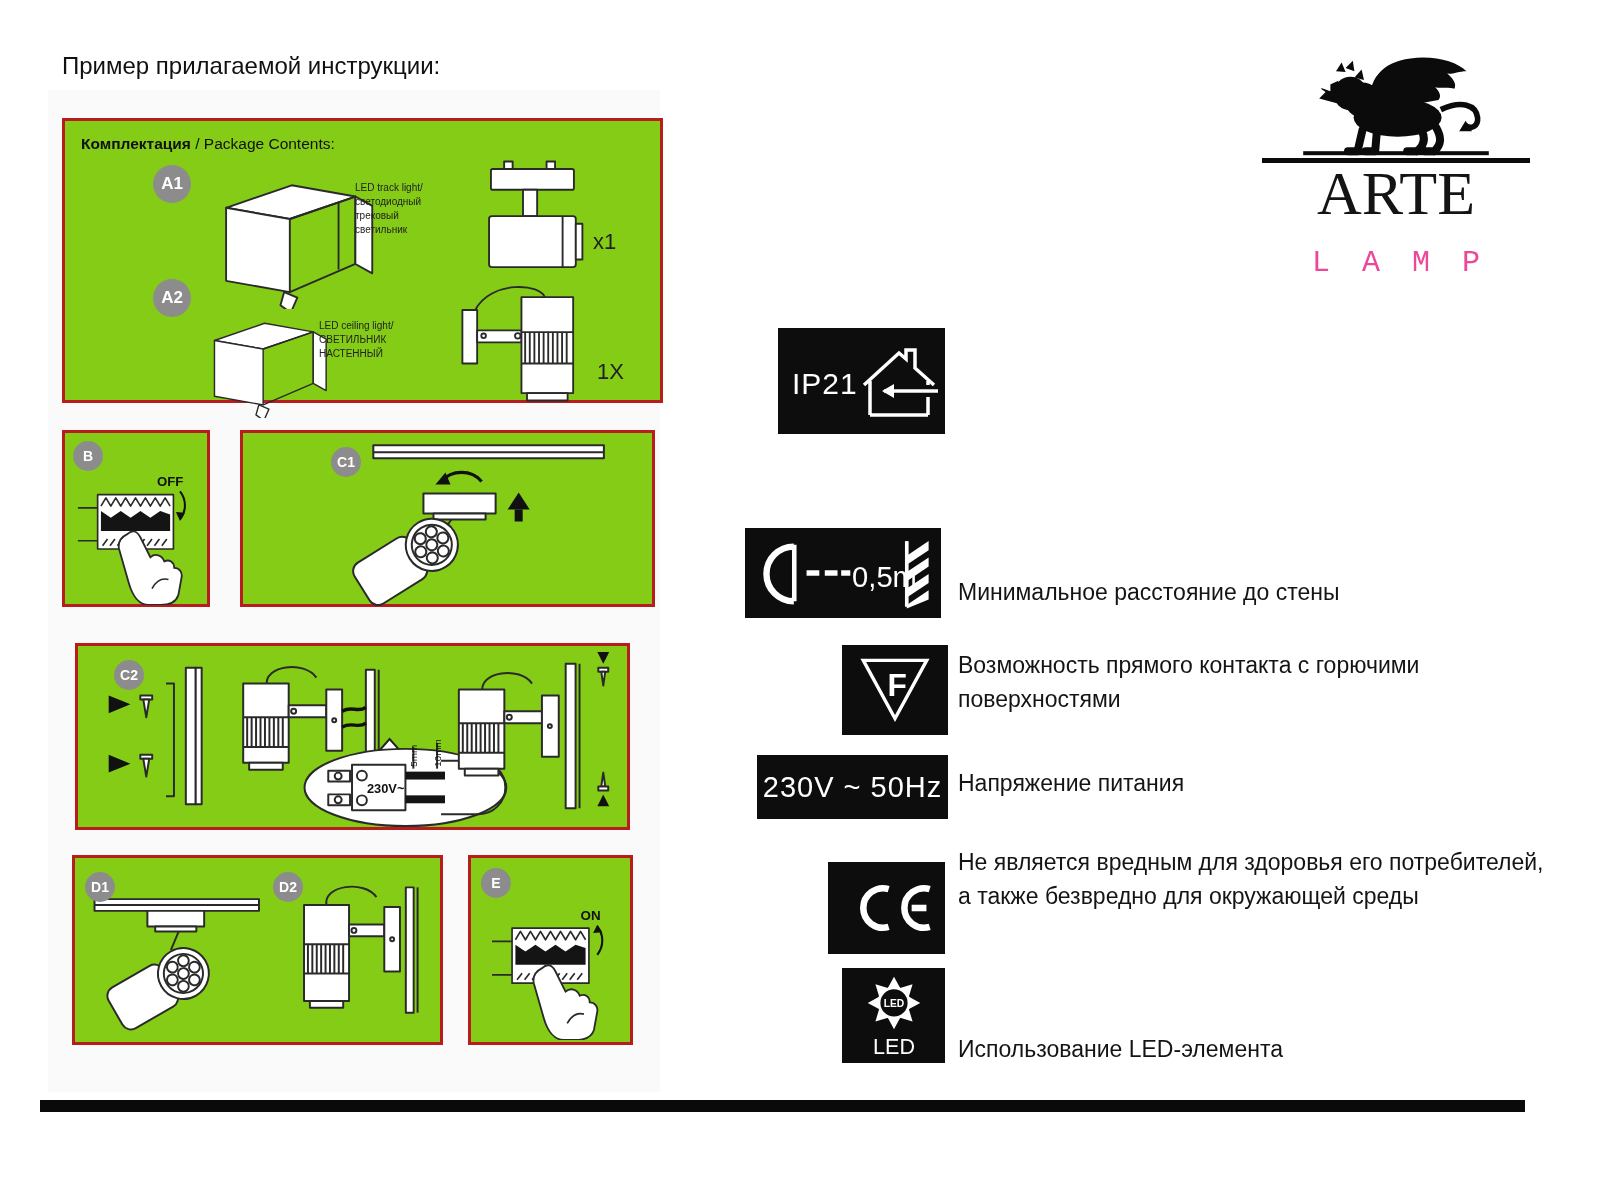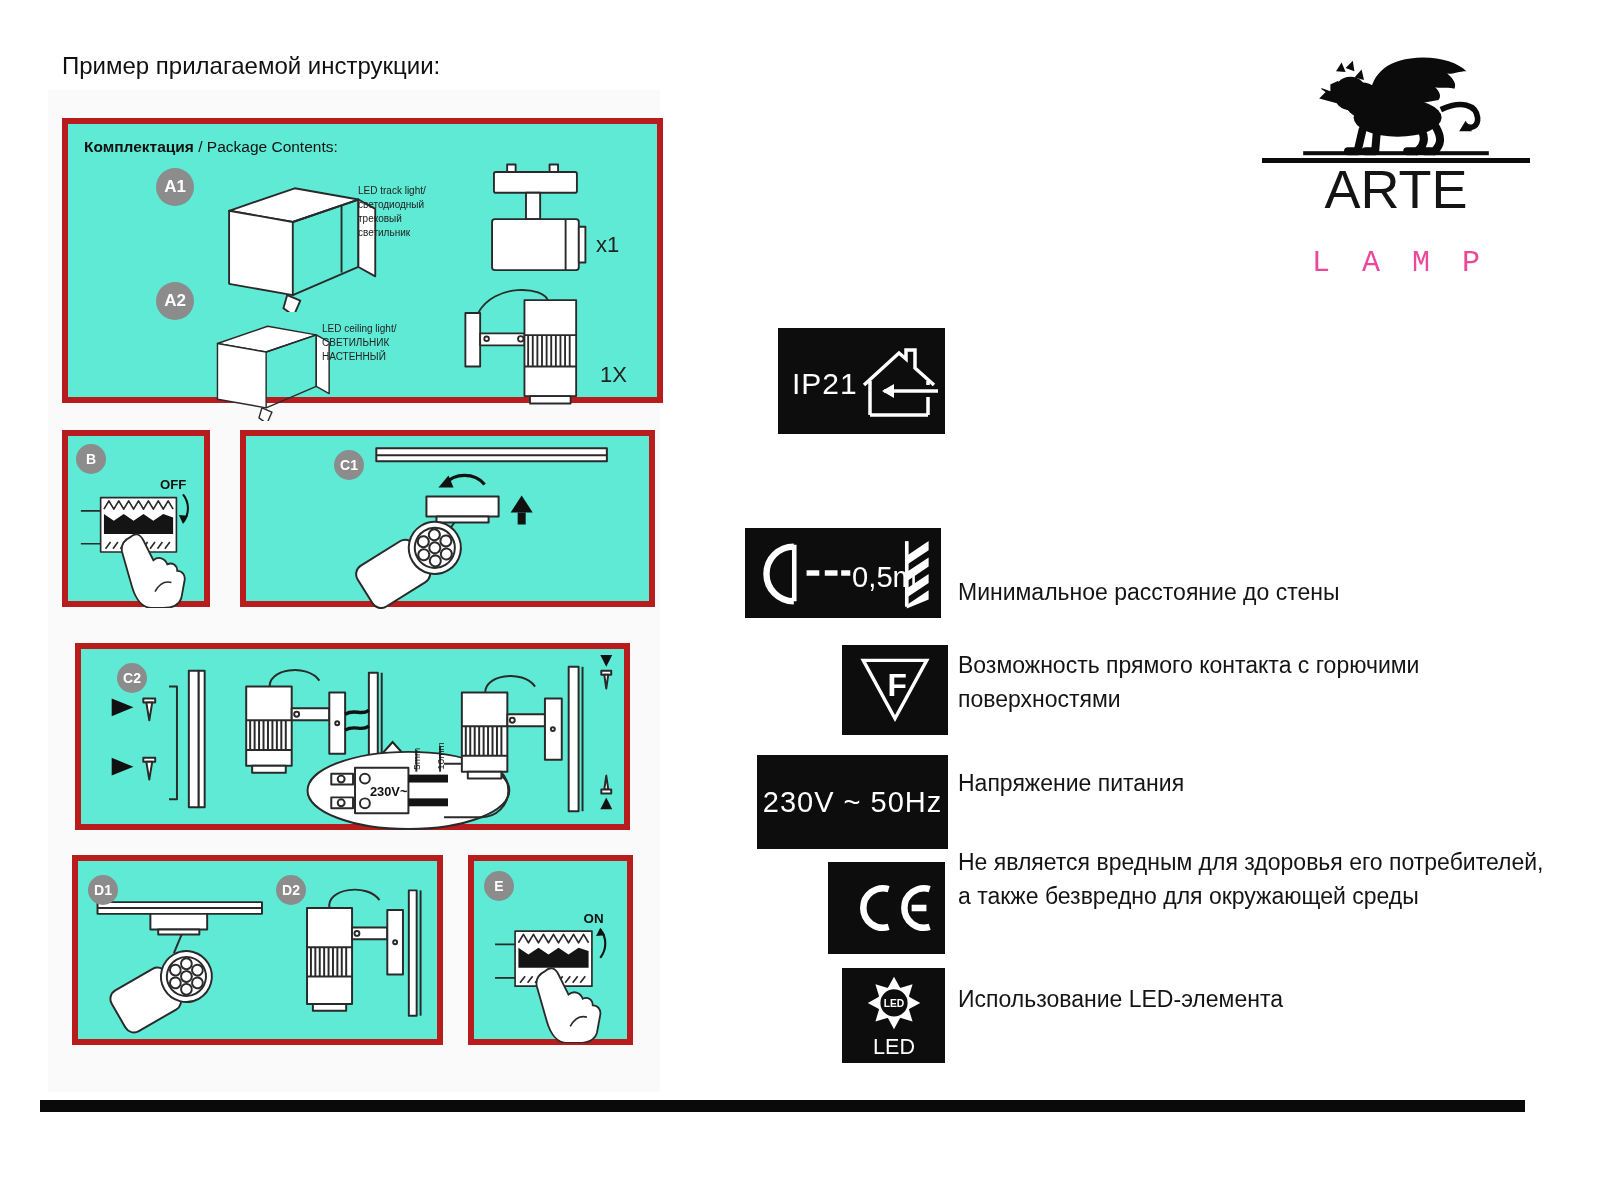--- a/index.html
+++ b/index.html
@@ -3,37 +3,37 @@
 <meta charset="utf-8">
 <style>
   html,body{margin:0;padding:0;}
   body{
     width:1600px;height:1200px;position:relative;background:#ffffff;
     font-family:"Liberation Sans",sans-serif;color:#161616;overflow:hidden;
   }
   .abs{position:absolute;}
   .page-title{left:62px;top:52px;font-size:24px;color:#111;}
   .sheet{left:48px;top:90px;width:612px;height:1002px;background:#fafafa;}
-  .box{position:absolute;background:#5eead4;border:6px solid #b91c1c;box-sizing:border-box;}
+  .box{position:absolute;background:#84cc16;border:3px solid #b91c1c;box-sizing:border-box;}
   .badge{position:absolute;background:#8c8c8c;color:#fff;border-radius:50%;
          display:flex;align-items:center;justify-content:center;font-weight:bold;z-index:3;}
   .badge.lg{width:38px;height:38px;font-size:17px;text-align:right;}
   .badge.sm{width:30px;height:30px;font-size:14px;}
   .pkg-head{position:absolute;left:16px;top:14px;font-size:15.5px;color:#111;}
   .pkg-head .b{font-weight:bold;}
   .pkg-label{position:absolute;font-size:10px;line-height:1.4;white-space:pre-line;color:#222;}
   .qty{position:absolute;font-size:22px;color:#222;}
   .icon-box{position:absolute;background:#0d0d0d;display:flex;align-items:center;justify-content:center;box-sizing:border-box;}
   .volt-text{color:#fff;font-size:29px;letter-spacing:1px;white-space:nowrap;}
   .desc{position:absolute;left:958px;width:595px;font-size:23px;line-height:34px;color:#141414;}
   .desc p{margin:0 0 12px 0;}
   .logo{left:1262px;top:52px;width:268px;height:228px;}
   .logo .rule{position:absolute;top:106px;left:0;width:268px;height:5px;background:#0b0b0b;}
   .logo .brand{position:absolute;top:110px;left:0;width:268px;text-align:center;
-               font-family:Liberation Sans, sans-serif;font-size:54px;line-height:1;color:#141414;}
+               font-family:Liberation Serif, serif;font-size:62px;line-height:1;color:#141414;}
   .logo .sub{position:absolute;top:194px;left:0;width:268px;text-align:center;
              font-family:Liberation Mono, monospace;font-size:30px;letter-spacing:32px;
              padding-left:32px;box-sizing:border-box;color:#ec4899;}
   .footer-rule{left:40px;top:1100px;width:1485px;height:12px;background:#0a0a0a;}
   svg{display:block;}
   svg .ln{stroke:#2a2a2a;stroke-width:2;fill:#ffffff;stroke-linejoin:round;}
   svg .nf{fill:none;}
   svg text{font-family:"Liberation Sans",sans-serif;}
 </style>
 </head>
@@ -316,21 +316,21 @@
 <div class="icon-box" style="left:842px;top:645px;width:106px;height:90px;">
   <svg width="74" height="70" viewBox="0 0 70 66">
     <polygon points="5,5 65,5 35,60" fill="none" stroke="#ffffff" stroke-width="3.2"></polygon>
     <text x="37" y="39" text-anchor="middle" font-size="30" font-weight="bold" fill="#ffffff">F</text>
   </svg>
 </div>
 <div class="desc" style="top:648px;">
   <p>Возможность прямого контакта с горючими поверхностями</p>
 </div>
 
-<div class="icon-box" style="left:757px;top:755px;width:191px;height:94px;">
+<div class="icon-box" style="left:757px;top:755px;width:191px;height:64px;">
   <div class="volt-text">230V ~ 50Hz</div>
 </div>
 <div class="desc" style="top:766px;">
   <p>Напряжение питания</p>
 </div>
 
 <div class="icon-box" style="left:828px;top:862px;width:117px;height:92px;">
   <svg width="92" height="58" viewBox="0 0 112 62">
     <path d="M58,8 A24,24 0 1 0 58,54" stroke="#ffffff" stroke-width="8" fill="none"></path>
     <path d="M108,8 A24,24 0 1 0 108,54" stroke="#ffffff" stroke-width="8" fill="none"></path>
@@ -351,17 +351,17 @@
       <polygon points="36,6 29,19 43,19" transform="rotate(180 36 34)"></polygon>
       <polygon points="36,6 29,19 43,19" transform="rotate(225 36 34)"></polygon>
       <polygon points="36,6 29,19 43,19" transform="rotate(270 36 34)"></polygon>
       <polygon points="36,6 29,19 43,19" transform="rotate(315 36 34)"></polygon>
     </g>
     <circle cx="36" cy="34" r="16" fill="#0d0d0d" stroke="#ffffff" stroke-width="3"></circle>
     <text x="36" y="38.5" text-anchor="middle" font-size="11" font-weight="bold" fill="#ffffff">LED</text>
     <text x="36" y="88" text-anchor="middle" font-size="23" fill="#ffffff">LED</text>
   </svg>
 </div>
-<div class="desc" style="top:982px;">
+<div class="desc" style="top:1032px;">
   <p>Использование LED-элемента</p>
 </div>
 
 <div class="abs footer-rule"></div>
 
 </body></html>

